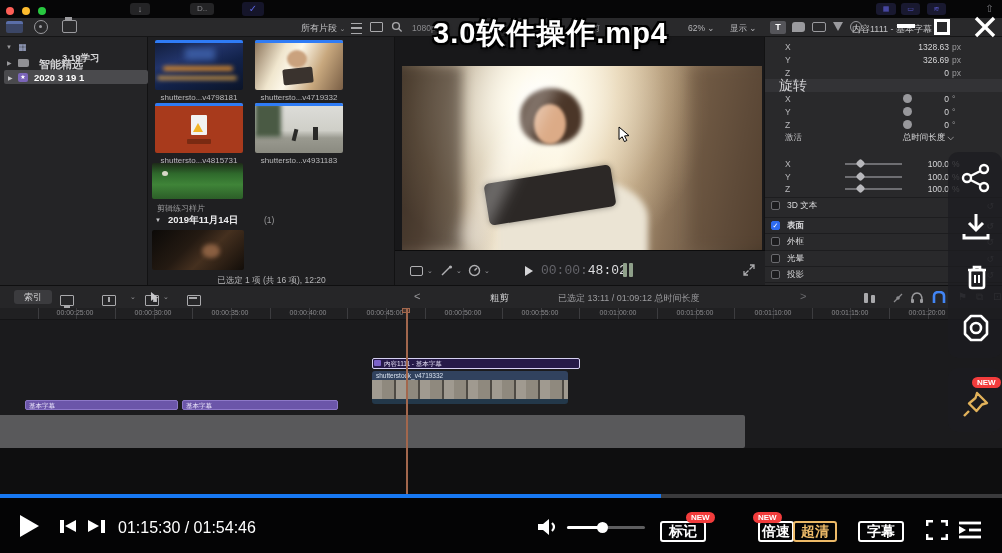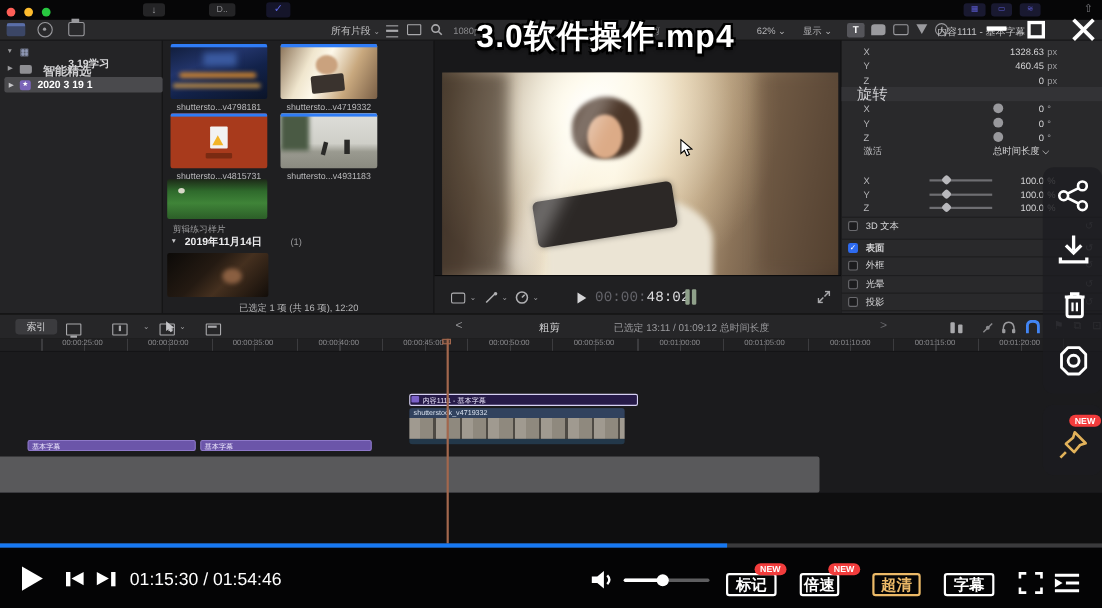--- a/index.html
+++ b/index.html
@@ -208,21 +208,21 @@
   <div class="abs inspector">
     <div class="abs" style="left:87px;top:-14px;font-size:9px;color:#c2c2c4;">内容1111 - 基本字幕</div>
 
     <div class="irow" style="top:3px;">
         <span>X</span>
         <span class="val">1328.63</span>
         <span class="unit">px</span>
       </div>
     <div class="irow" style="top:16px;">
         <span>Y</span>
-        <span class="val">460.45</span>
+        <span class="val">326.69</span>
         <span class="unit">px</span>
       </div>
     <div class="irow" style="top:29px;">
         <span>Z</span>
         <span class="val">0</span>
         <span class="unit">px</span>
       </div>
 
     <div class="abs" style="left:0;top:42px;width:237px;height:13px;background:#333336;display:flex;align-items:center;padding-left:14px;box-sizing:border-box;font-size:14px;color:#cfcfd2;">旋转</div>
 
@@ -441,21 +441,21 @@
       <path d="M2 6 H7 L13 1 V17 L7 12 H2 Z" fill="#fff"></path>
         <path d="M16 5 Q20 9 16 13" fill="none" stroke="#fff" stroke-width="2.2"></path>
     </svg>
     <div class="abs" style="left:567px;top:28px;width:78px;height:3px;background:#5e5e60;border-radius:2px;">
       <i class="abs" style="left:0;top:0;width:35px;height:3px;background:#fff;border-radius:2px;"></i>
       <i class="abs" style="left:30px;top:-4px;width:11px;height:11px;background:#fff;border-radius:50%;"></i>
     </div>
 
     <button class="pbtn" style="left:660px;top:23px;width:46px;">标记</button>
     <div class="badge" style="left:686px;top:14px;z-index:19;">NEW</div>
-    <button class="pbtn" style="left:727px;top:23px;width:36px;">倍速</button>
+    <button class="pbtn" style="left:758px;top:23px;width:36px;">倍速</button>
     <div class="badge" style="left:753px;top:14px;z-index:19;">NEW</div>
     <button class="pbtn" style="left:793px;top:23px;width:44px;border-color:#edba68;color:#edba68;">超清</button>
     <button class="pbtn" style="left:858px;top:23px;width:46px;">字幕</button>
 
     <svg class="abs" style="left:926px;top:22px;" width="22" height="20" viewBox="0 0 22 20">
       <path d="M1 6 V1 H7" fill="none" stroke="#fff" stroke-width="2.8"></path>
         <path d="M15 1 H21 V6" fill="none" stroke="#fff" stroke-width="2.8"></path>
       <path d="M21 14 V19 H15" fill="none" stroke="#fff" stroke-width="2.8"></path>
         <path d="M7 19 H1 V14" fill="none" stroke="#fff" stroke-width="2.8"></path>
     </svg>

